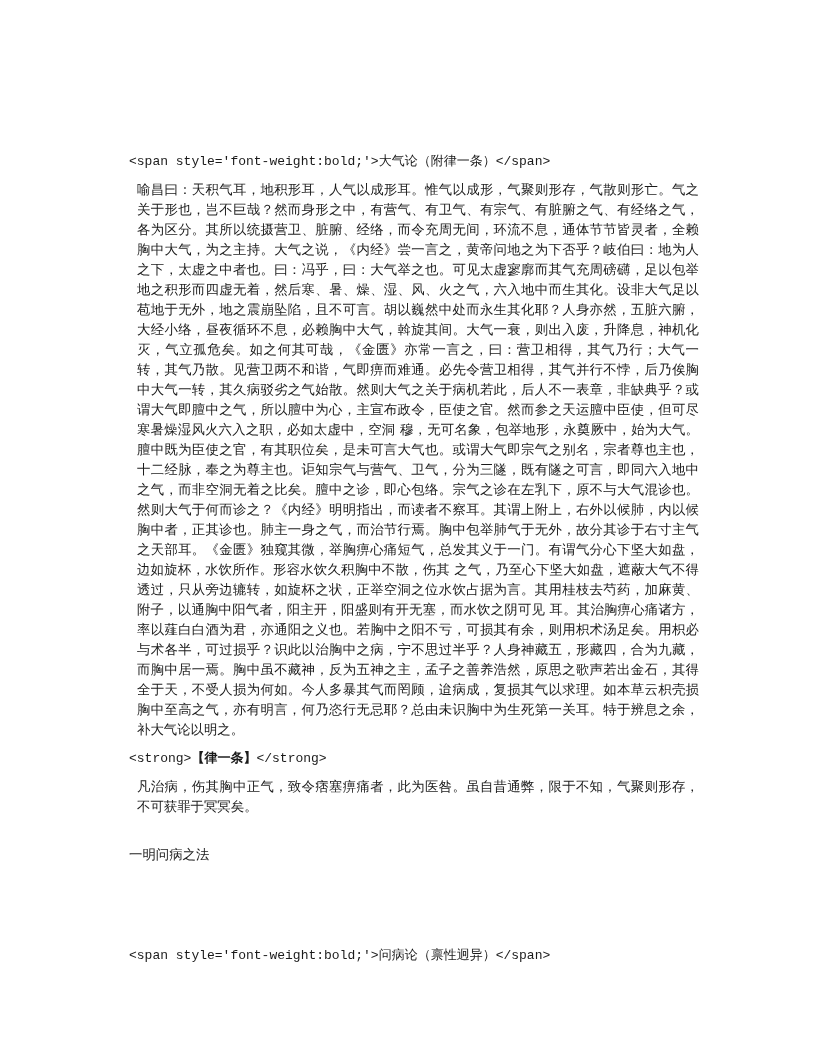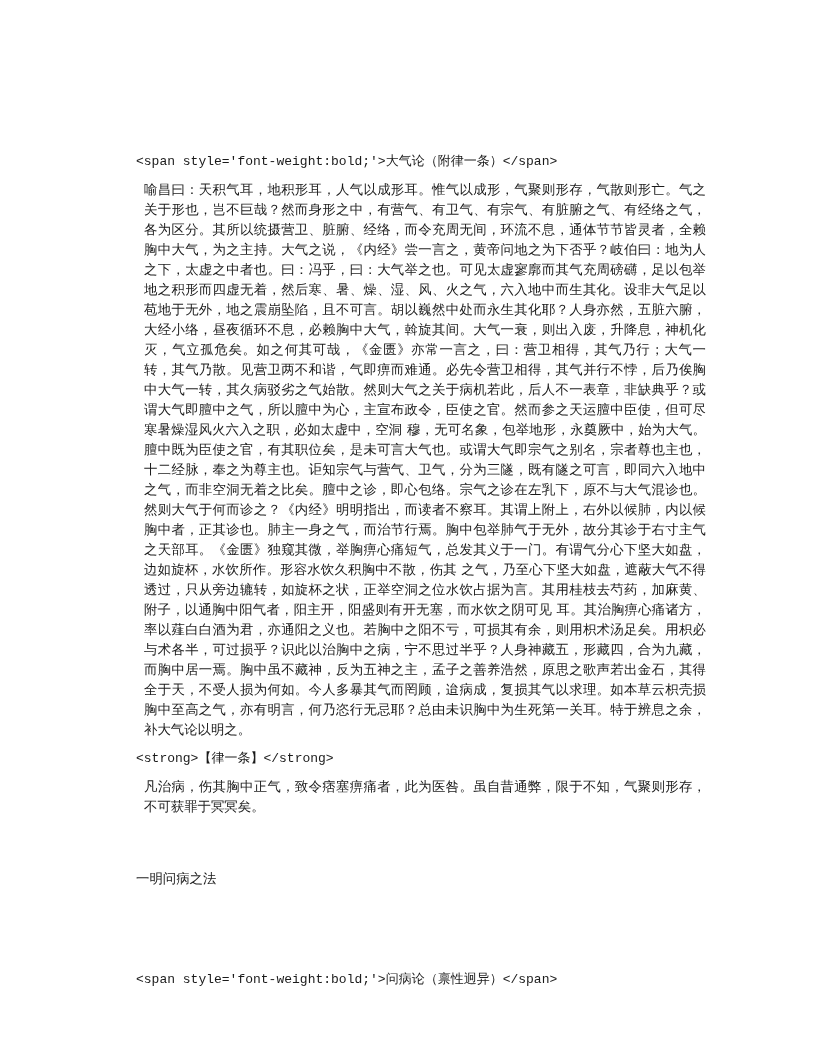--- a/index.html
+++ b/index.html
@@ -1,43 +1,43 @@
 <!DOCTYPE html>
 <html><head>
 <meta charset="utf-8">
 <style>
   html, body { margin: 0; padding: 0; background: #ffffff; }
   body { width: 816px; height: 1056px; position: relative; overflow: hidden; }
   .page {
     position: absolute;
-    left: 136px;
+    left: 129px;
     top: 151px;
     width: 578px;
     font-family: "DejaVu Serif", "Liberation Serif", serif;
     font-size: 13.4px;
     line-height: 20px;
     color: #1a1a1a;
     text-align: justify;
   }
-  .line { display: block; white-space: pre-wrap; margin-top: 24px; }
+  .line { display: block; white-space: pre-wrap; }
   .para { margin: 8px; }
   .heading-raw { display: block; font-family: "Liberation Mono", "DejaVu Sans Mono", monospace; font-size: 13px; }
   .heading-raw .cjk { font-family: "DejaVu Serif", "Liberation Serif", serif; }
   .blank { display: block; height: 20px; }
   .blank-large { display: block; height: 80px; }
 </style>
 </head>
 <body>
 
 <div class="page">
 
   <div>
     <span class="heading-raw"><span>&lt;span style='font-weight:bold;'&gt;</span><span class="cjk">大气论（附律一条）</span><span>&lt;/span&gt;</span></span>
     <p class="para">喻昌曰：天积气耳，地积形耳，人气以成形耳。惟气以成形，气聚则形存，气散则形亡。气之关于形也，岂不巨哉？然而身形之中，有营气、有卫气、有宗气、有脏腑之气、有经络之气，各为区分。其所以统摄营卫、脏腑、经络，而令充周无间，环流不息，通体节节皆灵者，全赖胸中大气，为之主持。大气之说，《内经》尝一言之，黄帝问地之为下否乎？岐伯曰：地为人之下，太虚之中者也。曰：冯乎，曰：大气举之也。可见太虚寥廓而其气充周磅礴，足以包举地之积形而四虚无着，然后寒、暑、燥、湿、风、火之气，六入地中而生其化。设非大气足以苞地于无外，地之震崩坠陷，且不可言。胡以巍然中处而永生其化耶？人身亦然，五脏六腑，大经小络，昼夜循环不息，必赖胸中大气，斡旋其间。大气一衰，则出入废，升降息，神机化灭，气立孤危矣。如之何其可哉，《金匮》亦常一言之，曰：营卫相得，其气乃行；大气一转，其气乃散。见营卫两不和谐，气即痹而难通。必先令营卫相得，其气并行不悖，后乃俟胸中大气一转，其久病驳劣之气始散。然则大气之关于病机若此，后人不一表章，非缺典乎？或谓大气即膻中之气，所以膻中为心，主宣布政令，臣使之官。然而参之天运膻中臣使，但可尽寒暑燥湿风火六入之职，必如太虚中，空洞 穆，无可名象，包举地形，永奠厥中，始为大气。膻中既为臣使之官，有其职位矣，是未可言大气也。或谓大气即宗气之别名，宗者尊也主也，十二经脉，奉之为尊主也。讵知宗气与营气、卫气，分为三隧，既有隧之可言，即同六入地中之气，而非空洞无着之比矣。膻中之诊，即心包络。宗气之诊在左乳下，原不与大气混诊也。然则大气于何而诊之？《内经》明明指出，而读者不察耳。其谓上附上，右外以候肺，内以候胸中者，正其诊也。肺主一身之气，而治节行焉。胸中包举肺气于无外，故分其诊于右寸主气之天部耳。《金匮》独窥其微，举胸痹心痛短气，总发其义于一门。有谓气分心下坚大如盘，边如旋杯，水饮所作。形容水饮久积胸中不散，伤其 之气，乃至心下坚大如盘，遮蔽大气不得透过，只从旁边辘转，如旋杯之状，正举空洞之位水饮占据为言。其用桂枝去芍药，加麻黄、附子，以通胸中阳气者，阳主开，阳盛则有开无塞，而水饮之阴可见 耳。其治胸痹心痛诸方，率以薤白白酒为君，亦通阳之义也。若胸中之阳不亏，可损其有余，则用枳术汤足矣。用枳必与术各半，可过损乎？识此以治胸中之病，宁不思过半乎？人身神藏五，形藏四，合为九藏，而胸中居一焉。胸中虽不藏神，反为五神之主，孟子之善养浩然，原思之歌声若出金石，其得全于天，不受人损为何如。今人多暴其气而罔顾，迨病成，复损其气以求理。如本草云枳壳损胸中至高之气，亦有明言，何乃恣行无忌耶？总由未识胸中为生死第一关耳。特于辨息之余，补大气论以明之。</p>
-    <span class="heading-raw"><span>&lt;strong&gt;</span><span class="cjk" style="font-weight:normal">【律一条】</span><span>&lt;/strong&gt;</span></span>
+    <span class="heading-raw"><span>&lt;strong&gt;</span><span class="cjk" style="font-weight:bold">【律一条】</span><span>&lt;/strong&gt;</span></span>
     <p class="para">凡治病，伤其胸中正气，致令痞塞痹痛者，此为医咎。虽自昔通弊，限于不知，气聚则形存，不可获罪于冥冥矣。</p>
   </div>
 
   <span class="blank"></span>
   <span class="line">一明问病之法</span>
   <span class="blank-large"></span>
 
   <div>
     <span class="heading-raw"><span>&lt;span style='font-weight:bold;'&gt;</span><span class="cjk">问病论（禀性迥异）</span><span>&lt;/span&gt;</span></span>
   </div>

